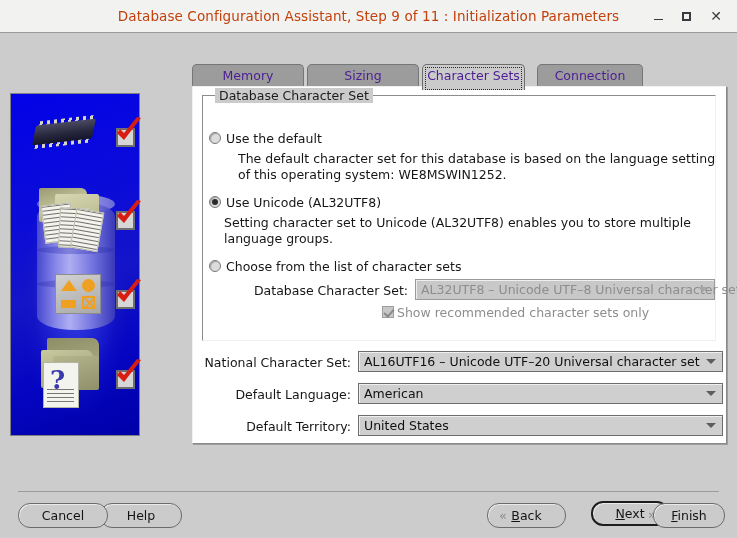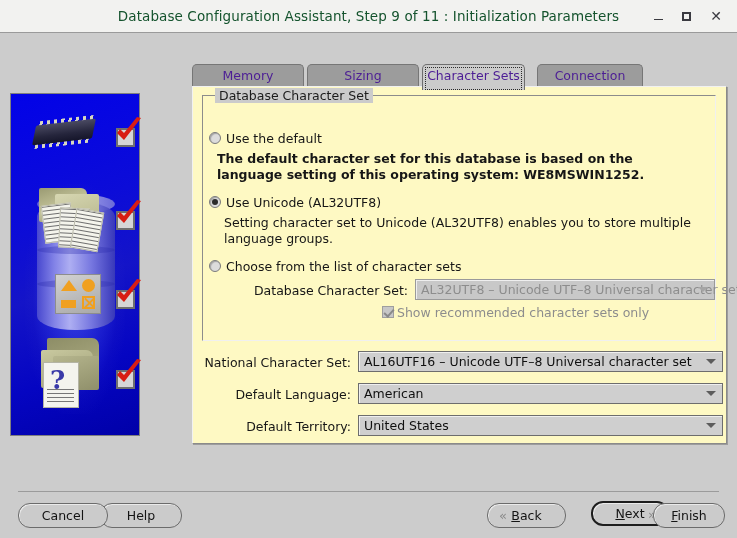--- a/index.html
+++ b/index.html
@@ -27,21 +27,21 @@
     border-bottom: 1px solid #9a9a9a;
     box-sizing: border-box;
   }
   .titlebar-text {
     position: absolute;
     left: 0; top: 0;
     width: 737px;
     line-height: 32px;
     text-align: center;
     font-size: 13.5px;
-    color: #14532d;
+    color: #c2410c;
     letter-spacing: 0.1px;
   }
   .win-btn {
     position: absolute;
     top: 0;
     width: 26px; height: 32px;
     line-height: 32px;
     text-align: center;
     color: #3a3a40;
     font-size: 13px;
@@ -280,21 +280,21 @@
     left: 2px; top: 2px; right: 2px; bottom: 0;
     border: 1px dotted #2a2a2a;
     box-sizing: border-box;
   }
 
   
   .panel {
     position: absolute;
     left: 192px; top: 86px;
     width: 535px; height: 358px;
-    background: #fef9c3;
+    background: #ffffff;
     border: 1px solid #8a8a8a;
     border-top-color: #f1f1f1;
     border-left-color: #f1f1f1;
     box-sizing: border-box;
     box-shadow: 1px 1px 0 #9d9d9d;
   }
 
   .groupbox {
     position: absolute;
     left: 9px; top: 8px;
@@ -533,21 +533,21 @@
 
     <div class="groupbox">
       <div class="groupbox-inner"></div>
       <div class="groupbox-title">Database Character Set</div>
     </div>
 
     <div class="radio-row" style="left:16px; top:44px;">
       <span class="radio"></span>
       <span class="radio-label">Use the default</span>
     </div>
-    <div class="desc" style="left:24px; top:64px; width:482px;font-weight:bold;">The default character set for this database is based on the language setting of this operating system: WE8MSWIN1252.</div>
+    <div class="desc" style="left:45px; top:64px; width:482px;">The default character set for this database is based on the language setting of this operating system: WE8MSWIN1252.</div>
 
     <div class="radio-row" style="left:16px; top:108px;">
       <span class="radio on"></span>
       <span class="radio-label">Use Unicode (AL32UTF8)</span>
     </div>
     <div class="desc" style="left:31px; top:128px; width:490px;">Setting character set to Unicode (AL32UTF8) enables you to store multiple language groups.</div>
 
     <div class="radio-row" style="left:16px; top:172px;">
       <span class="radio"></span>
       <span class="radio-label">Choose from the list of character sets</span>
@@ -559,21 +559,21 @@
       <span class="arrow"></span>
     </div>
 
     <div class="checkbox-row" style="left:189px; top:218px;">
       <span class="cbox"></span>
       <span class="checkbox-label">Show recommended character sets only</span>
     </div>
 
     <div class="field-label" style="left:0px; top:268px; width:158px;">National Character Set:</div>
     <div class="combo" style="left:165px; top:264px; width:365px;">
-      <span class="combo-text">AL16UTF16 – Unicode UTF–8 Universal character set</span>
+      <span class="combo-text">AL16UTF16 – Unicode UTF–20 Universal character set</span>
       <span class="arrow"></span>
     </div>
 
     <div class="field-label" style="left:0px; top:300px; width:158px;">Default Language:</div>
     <div class="combo" style="left:165px; top:296px; width:365px;">
       <span class="combo-text">American</span>
       <span class="arrow"></span>
     </div>
 
     <div class="field-label" style="left:0px; top:332px; width:158px;">Default Territory:</div>

